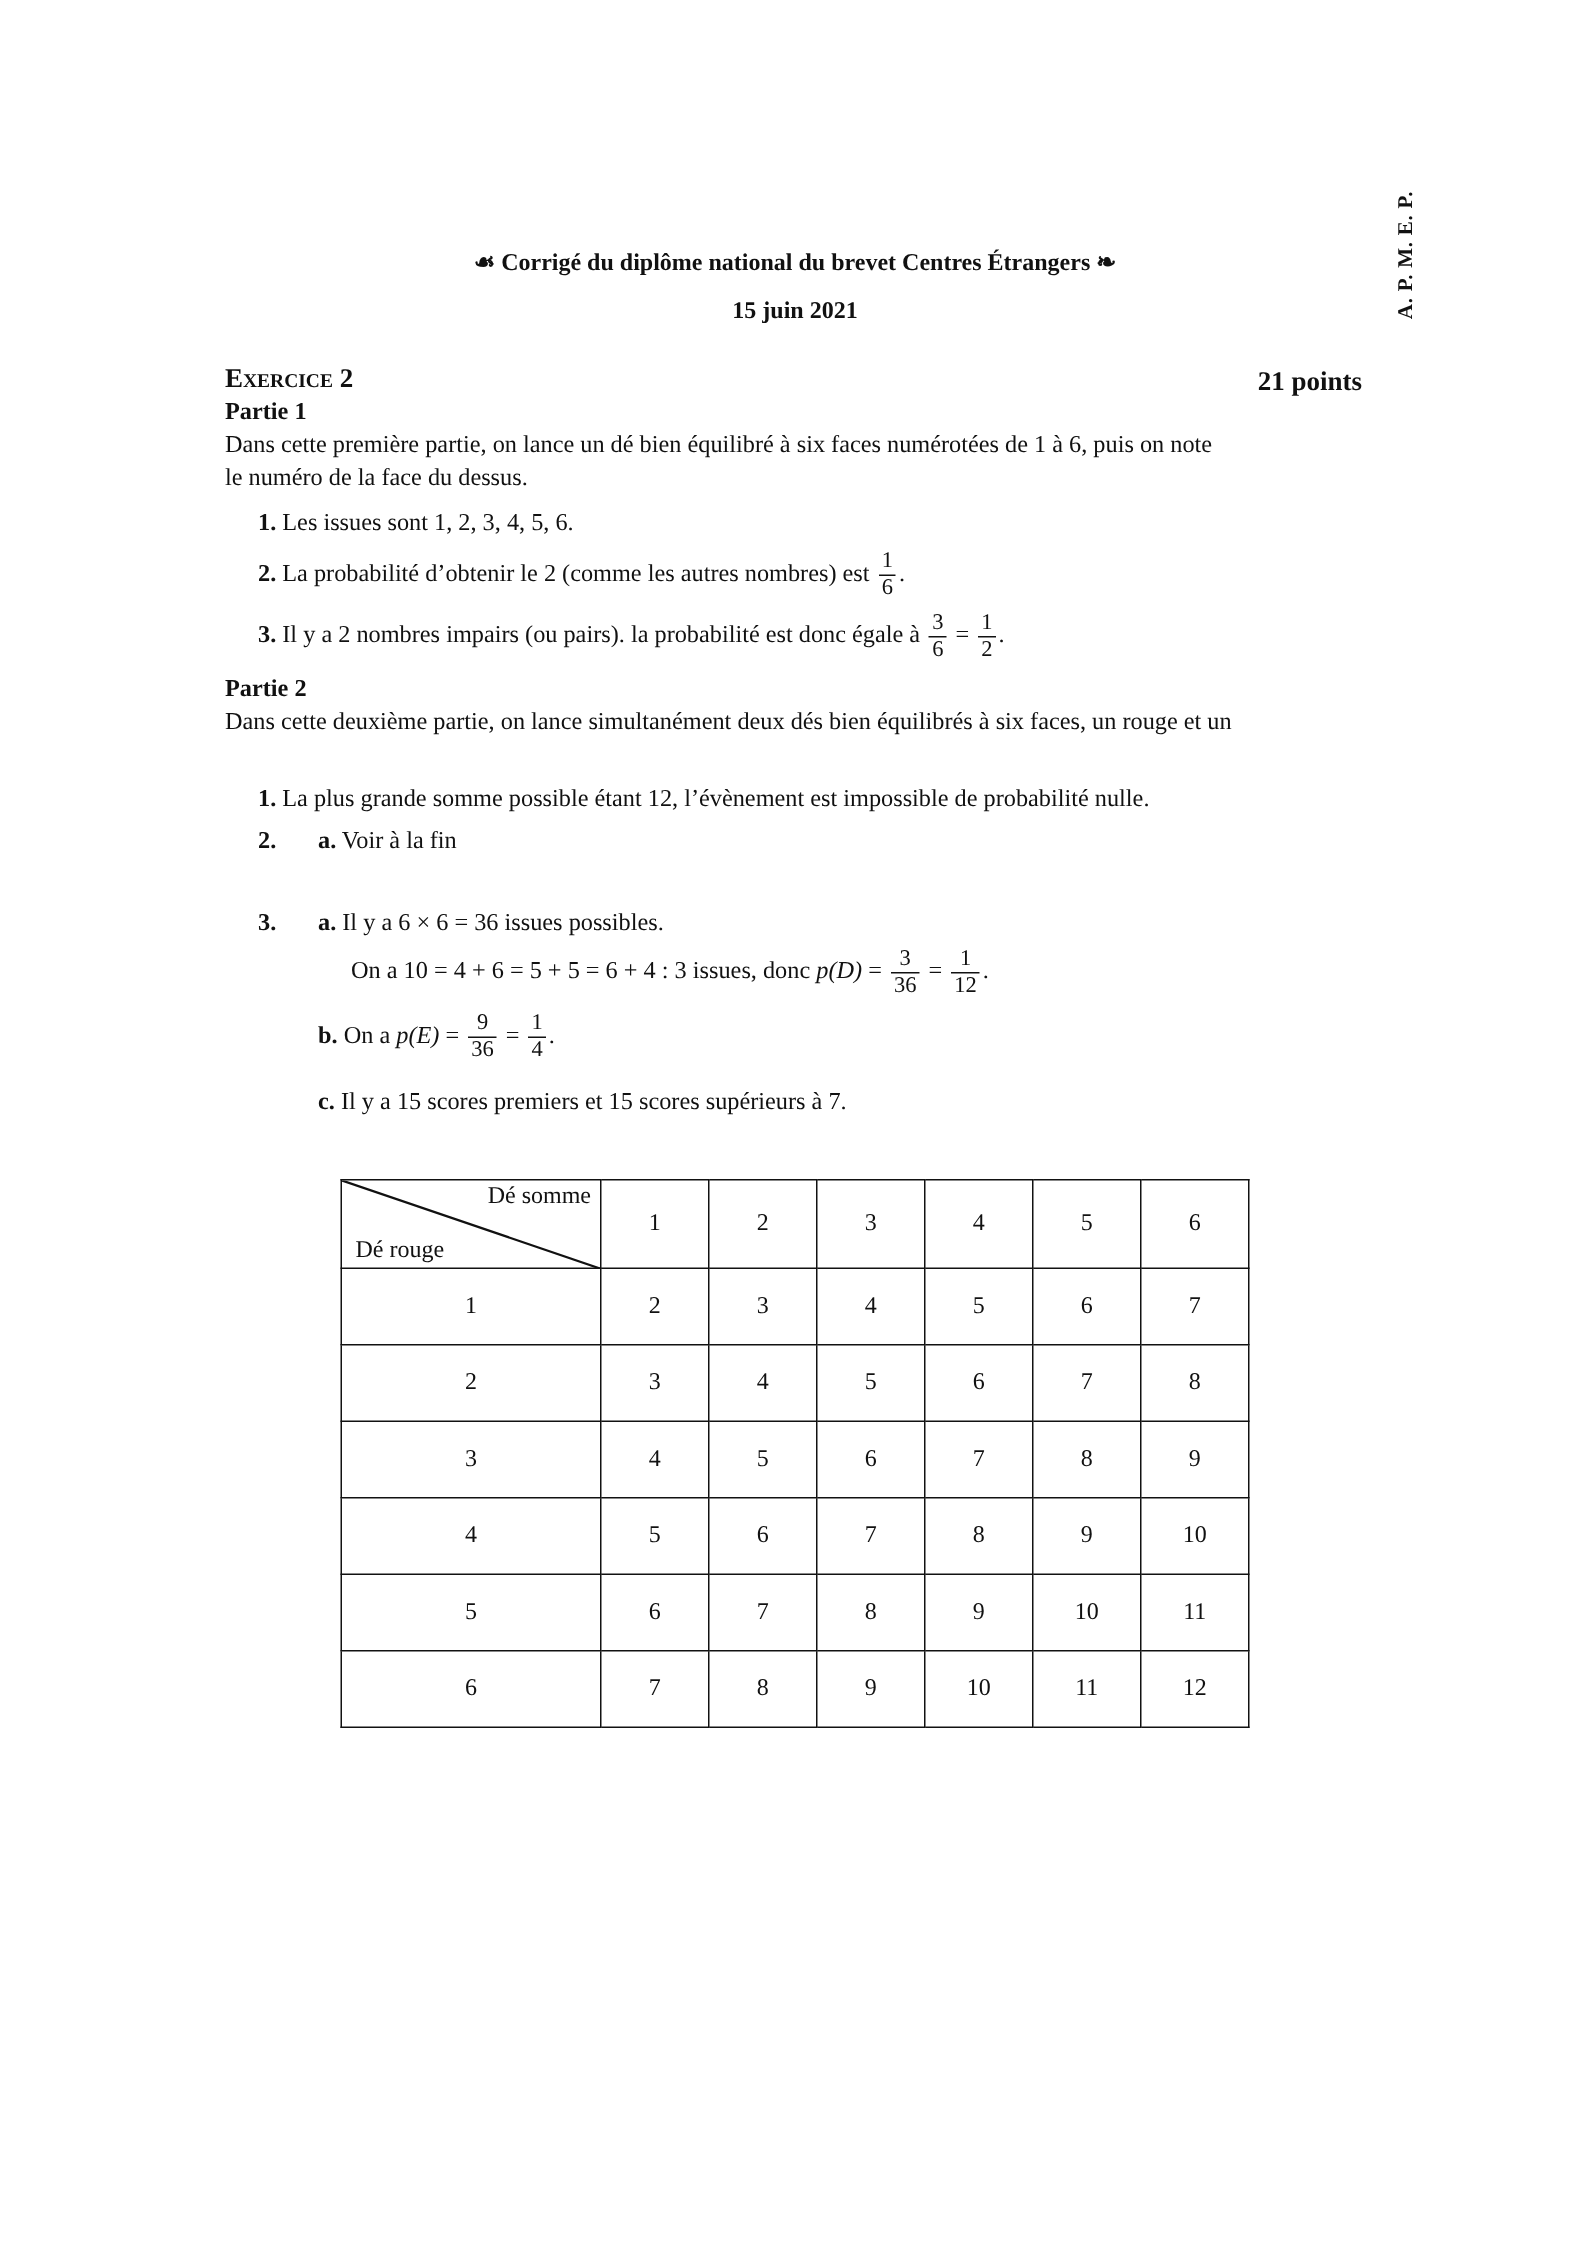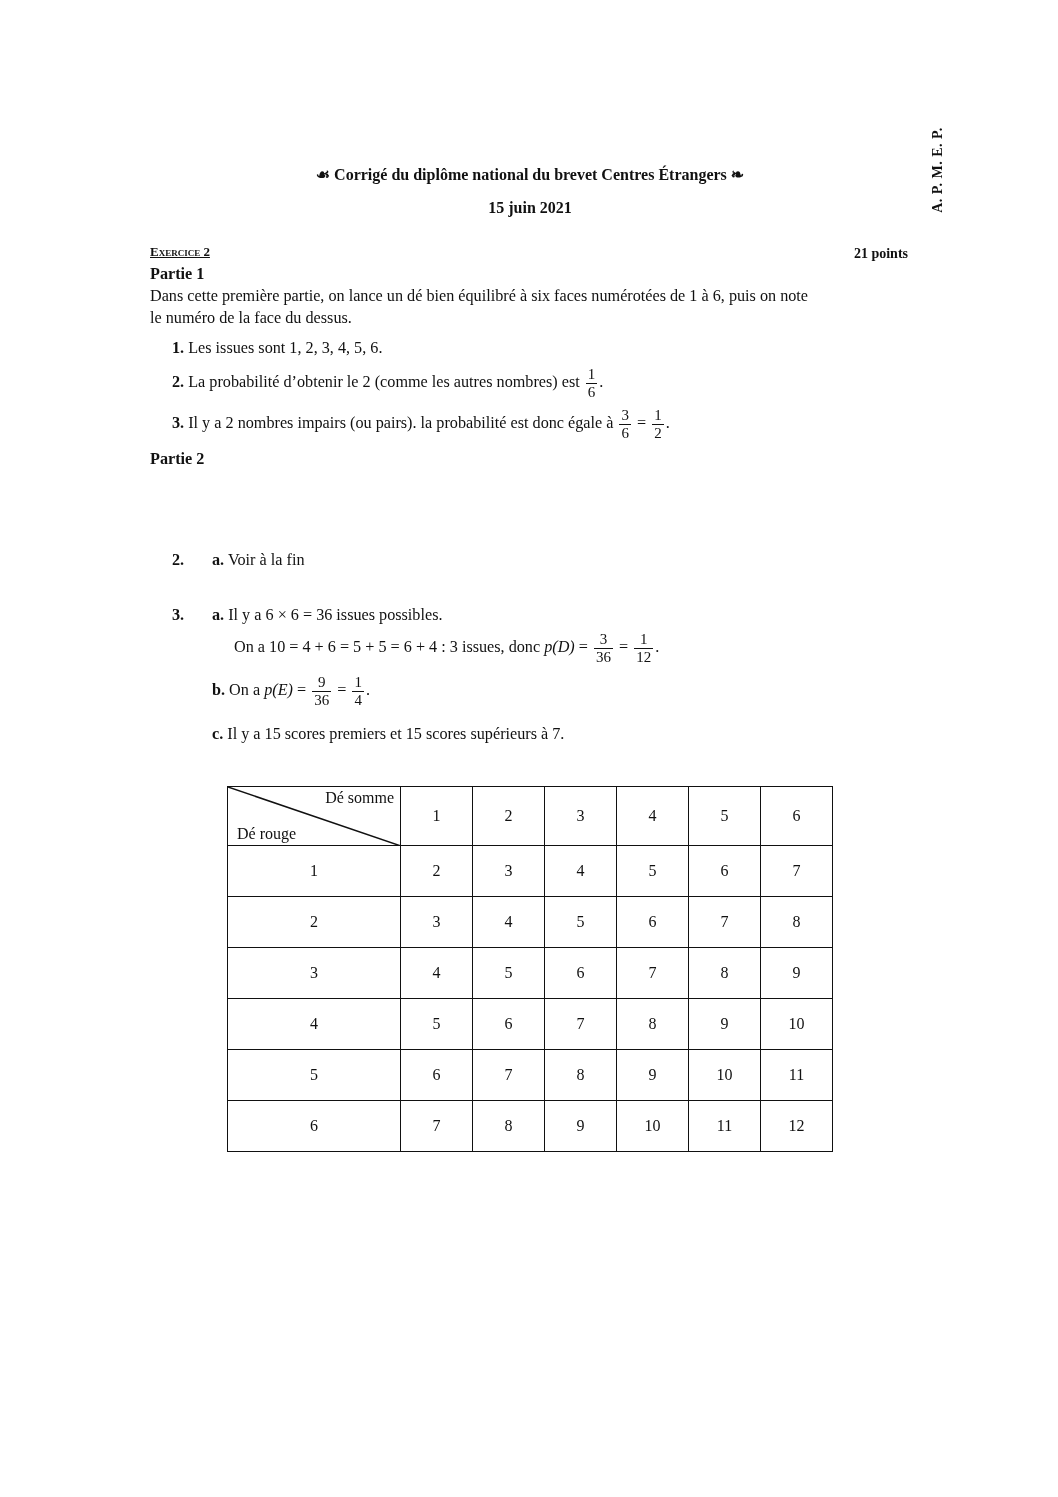--- a/index.html
+++ b/index.html
@@ -25,22 +25,22 @@
     font-family: "Liberation Serif", serif; font-weight: bold; font-size: 16px;
   }
   .title1 { top: 165px; }
   .title2 { top: 199px; }
 
   .txt {
     position: absolute; font-family: "Liberation Serif", serif; font-size: 16.2px;
     white-space: nowrap; line-height: 20px;
   }
   .bold { font-weight: bold; }
-  .ex-head { font-size: 13px; font-weight: bold; font-variant: small-caps; text-decoration: underline; }
-  .pts { font-weight: bold; font-size: 14px; margin-left: 36px; }
+  .ex-head { font-size: 18px; font-weight: bold; font-variant: small-caps; }
+  .pts { font-weight: bold; font-size: 18px; margin-left: 36px; }
 
   .frac {
     display: inline-block; vertical-align: middle; text-align: center;
     font-size: 15px; line-height: 17px; margin: 0 2px;
   }
   .frac .num { display: block; border-bottom: 1px solid #111; padding: 0 2px; }
   .frac .den { display: block; padding: 0 2px; }
   .math-i { font-style: italic; font-family: Liberation Serif, serif; }
 
   
@@ -96,21 +96,26 @@
 
   <div class="txt" style="left:172px; top:403px; line-height:40px;">
     <span class="bold">3.</span>
     <span>Il y a 2 nombres impairs (ou pairs). la probabilité est donc égale à</span>
     <span class="frac"><span class="num">3</span><span class="den">6</span></span>
     <span>=</span>
     <span class="frac"><span class="num">1</span><span class="den">2</span></span><span>.</span>
   </div>
 
   <div class="txt bold" style="left:150px; top:449px;">Partie 2</div>
-
+  <div class="txt" style="left:150px; top:471px;">Dans cette deuxième partie, on lance simultanément deux dés bien équilibrés à six faces, un rouge et un</div>
+
+  <div class="txt" style="left:172px; top:522px;">
+    <span class="bold">1.</span>
+    <span>La plus grande somme possible étant 12, l’évènement est impossible de probabilité nulle.</span>
+  </div>
 
   <div class="txt bold" style="left:172px; top:550px;">2.</div>
   <div class="txt" style="left:212px; top:550px;">
     <span class="bold">a.</span>
     <span>Voir à la fin</span>
   </div>
 
   <div class="txt bold" style="left:172px; top:605px;">3.</div>
   <div class="txt" style="left:212px; top:605px;">
     <span class="bold">a.</span>

